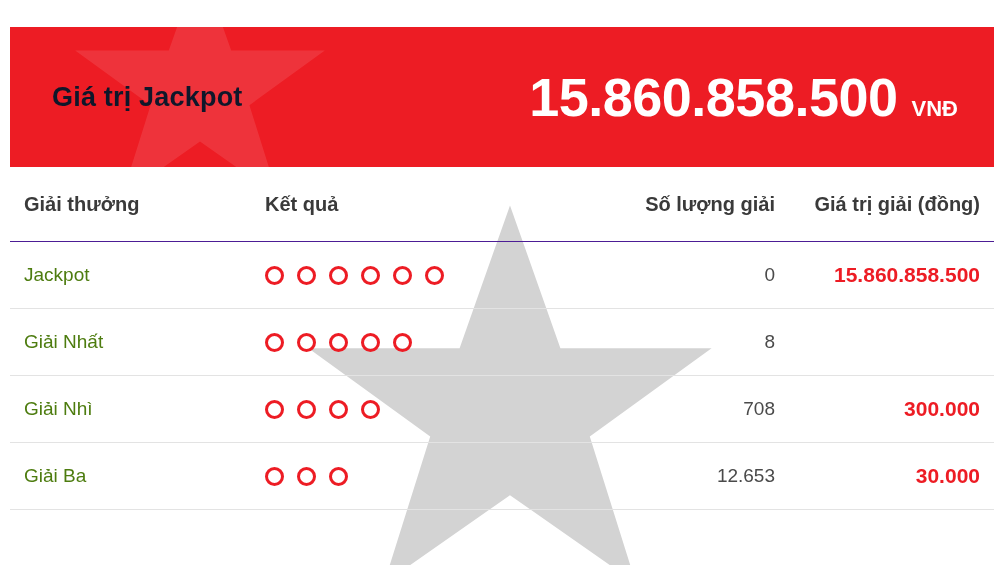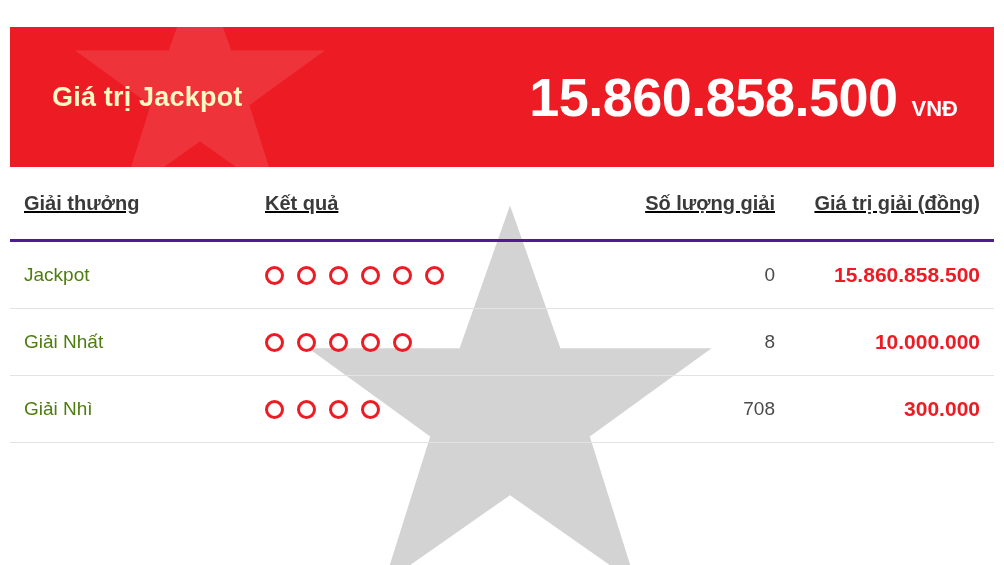--- a/index.html
+++ b/index.html
@@ -47,21 +47,21 @@
     position: absolute;
     left: 60px;
     top: -70px;
     width: 260px;
     height: 260px;
     opacity: .10;
     pointer-events: none;
   }
   .jackpot-label {
     position: relative;
-    color: #fef9c3;
+    color: #0f172a;
     font-size: 27px;
     font-weight: bold;
     letter-spacing: .2px;
     z-index: 2;
   }
   .jackpot-amount-wrap {
     position: relative;
     z-index: 2;
     display: flex;
     align-items: baseline;
@@ -87,22 +87,21 @@
     margin: 0 10px;
   }
   .row {
     display: flex;
     align-items: center;
     border-bottom: 1px solid #e3e3e3;
     height: 67px;
   }
   .row.header {
     height: 75px;
-    border-bottom: 3px solid #4c1d95;
-    text-decoration: underline;
+    border-bottom: 1px solid #4c1d95;
   }
   .c-prize   { width: 215px; padding-left: 14px; }
   .c-result  { width: 265px; margin-left: 40px; }
   .c-count   { width: 245px; text-align: right; }
   .c-value   { flex: 1; text-align: right; padding-right: 14px; padding-left: 15px; }
 
   .row.header .c-prize,
   .row.header .c-result,
   .row.header .c-count,
   .row.header .c-value {
@@ -182,31 +181,42 @@
           <div class="c-result">
             <div class="balls">
               <span class="ball"></span>
               <span class="ball"></span>
               <span class="ball"></span>
               <span class="ball"></span>
               <span class="ball"></span>
             </div>
           </div>
           <div class="c-count">8</div>
-          <div class="c-value">10.000.000</div>
         </div>
         <div class="row data">
           <div class="c-prize">Giải Nhì</div>
           <div class="c-result">
             <div class="balls">
               <span class="ball"></span>
               <span class="ball"></span>
               <span class="ball"></span>
               <span class="ball"></span>
             </div>
           </div>
           <div class="c-count">708</div>
           <div class="c-value">300.000</div>
         </div>
+        <div class="row data">
+          <div class="c-prize">Giải Ba</div>
+          <div class="c-result">
+            <div class="balls">
+              <span class="ball"></span>
+              <span class="ball"></span>
+              <span class="ball"></span>
+            </div>
+          </div>
+          <div class="c-count">12.653</div>
+          <div class="c-value">30.000</div>
+        </div>
       </div>
   </div>
 
 </div>
 
 </body></html>

